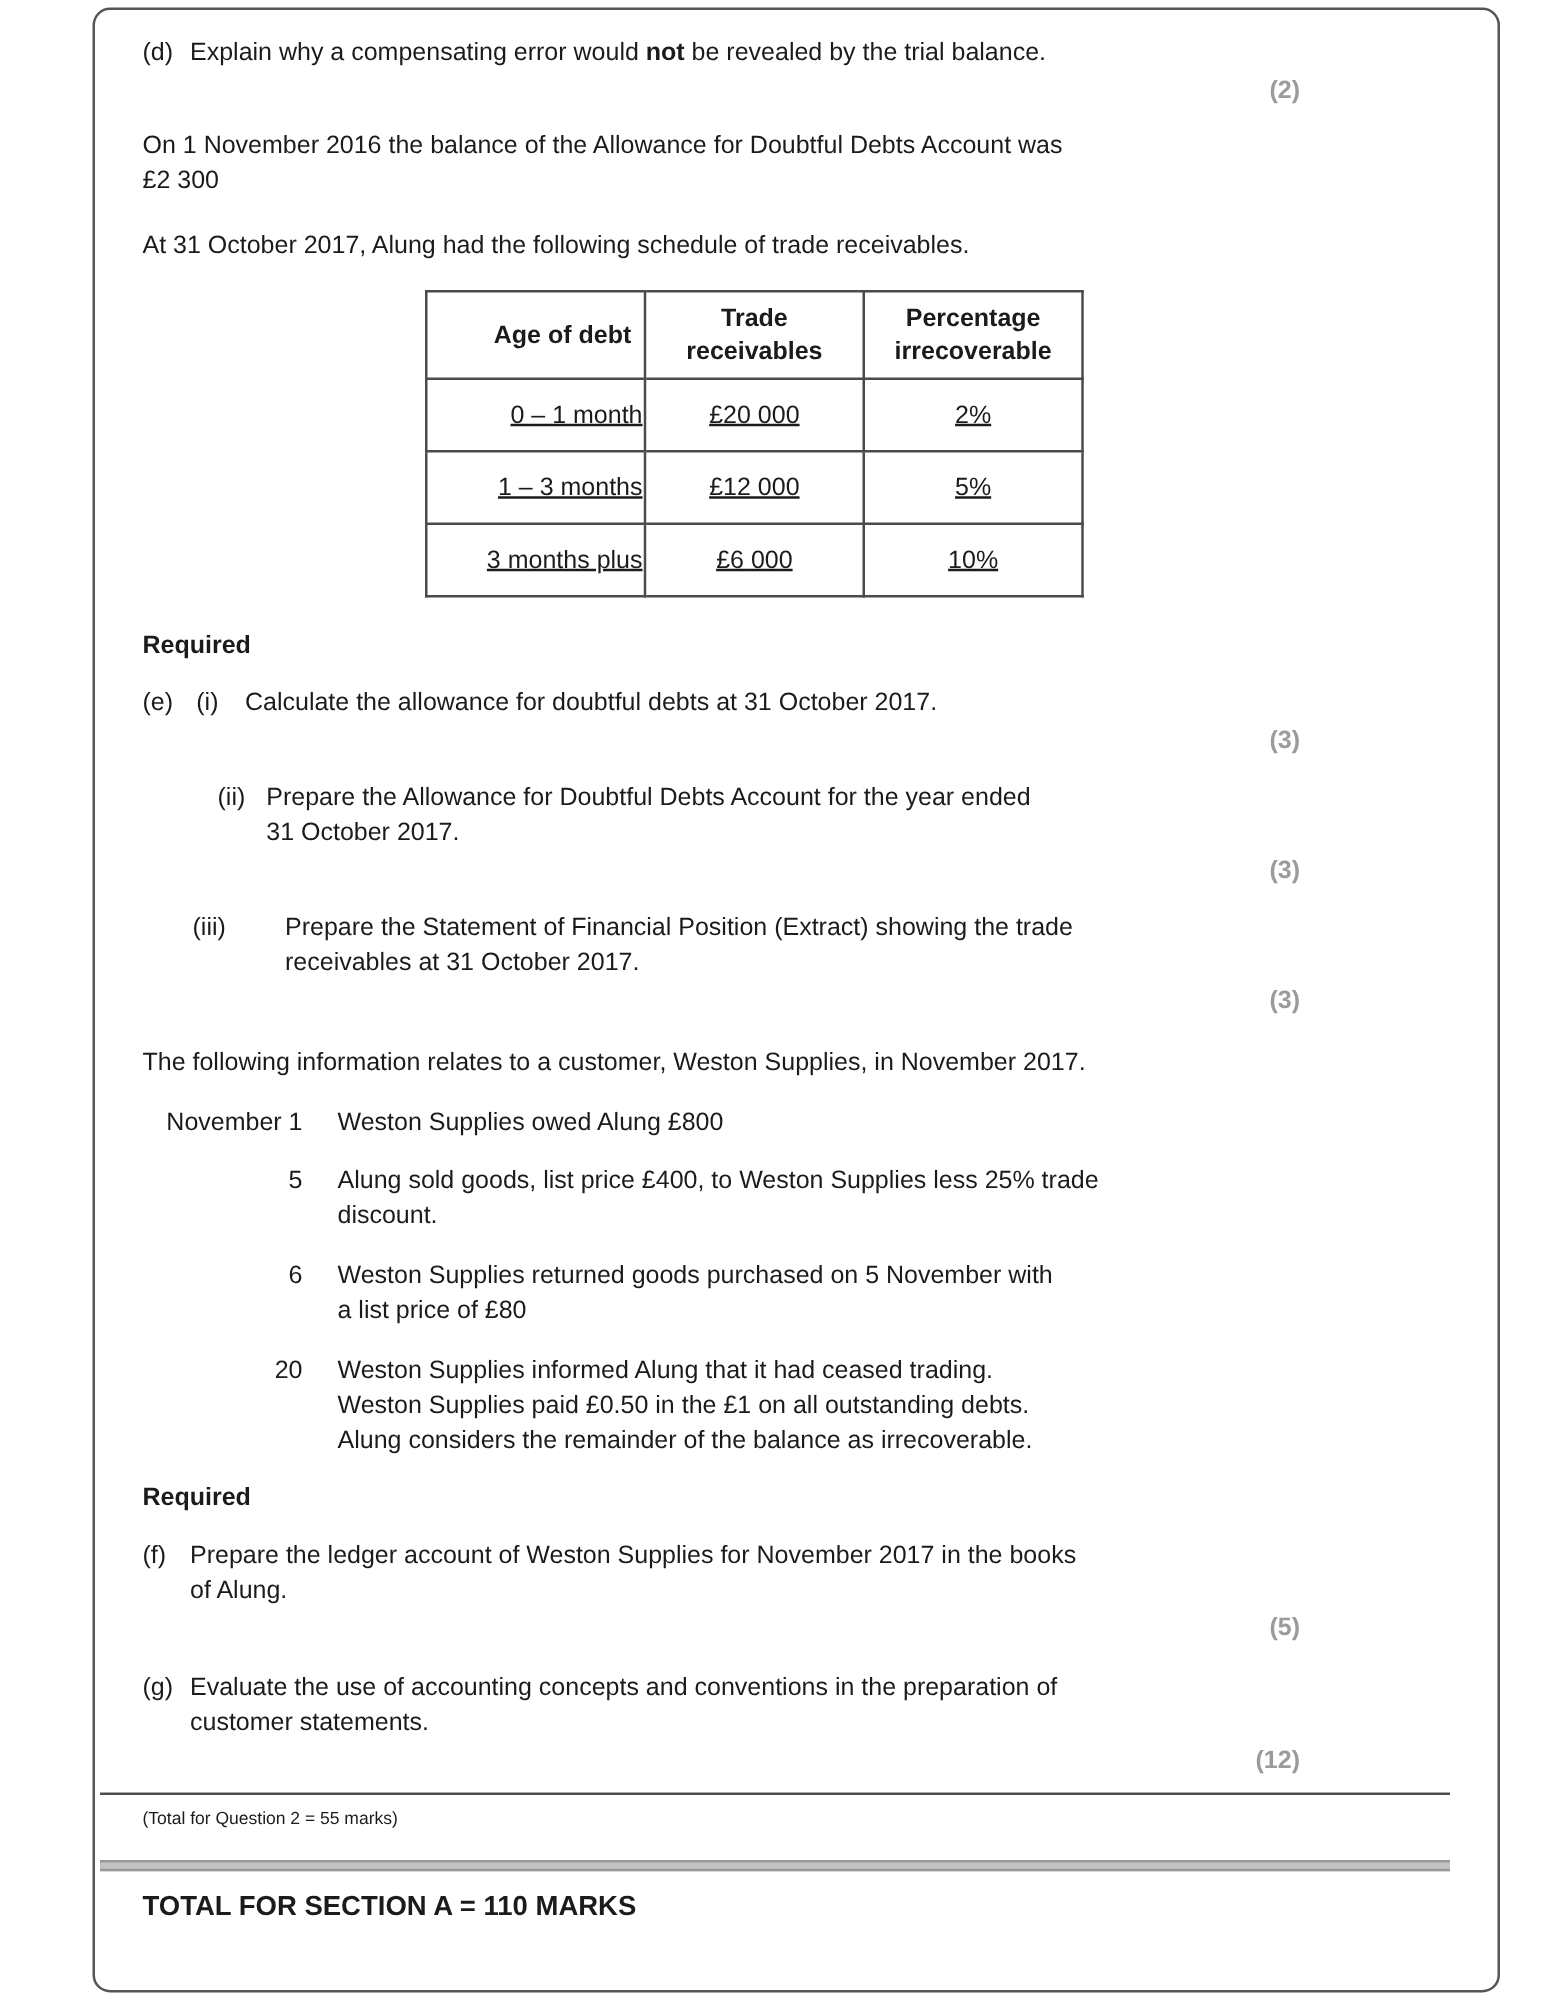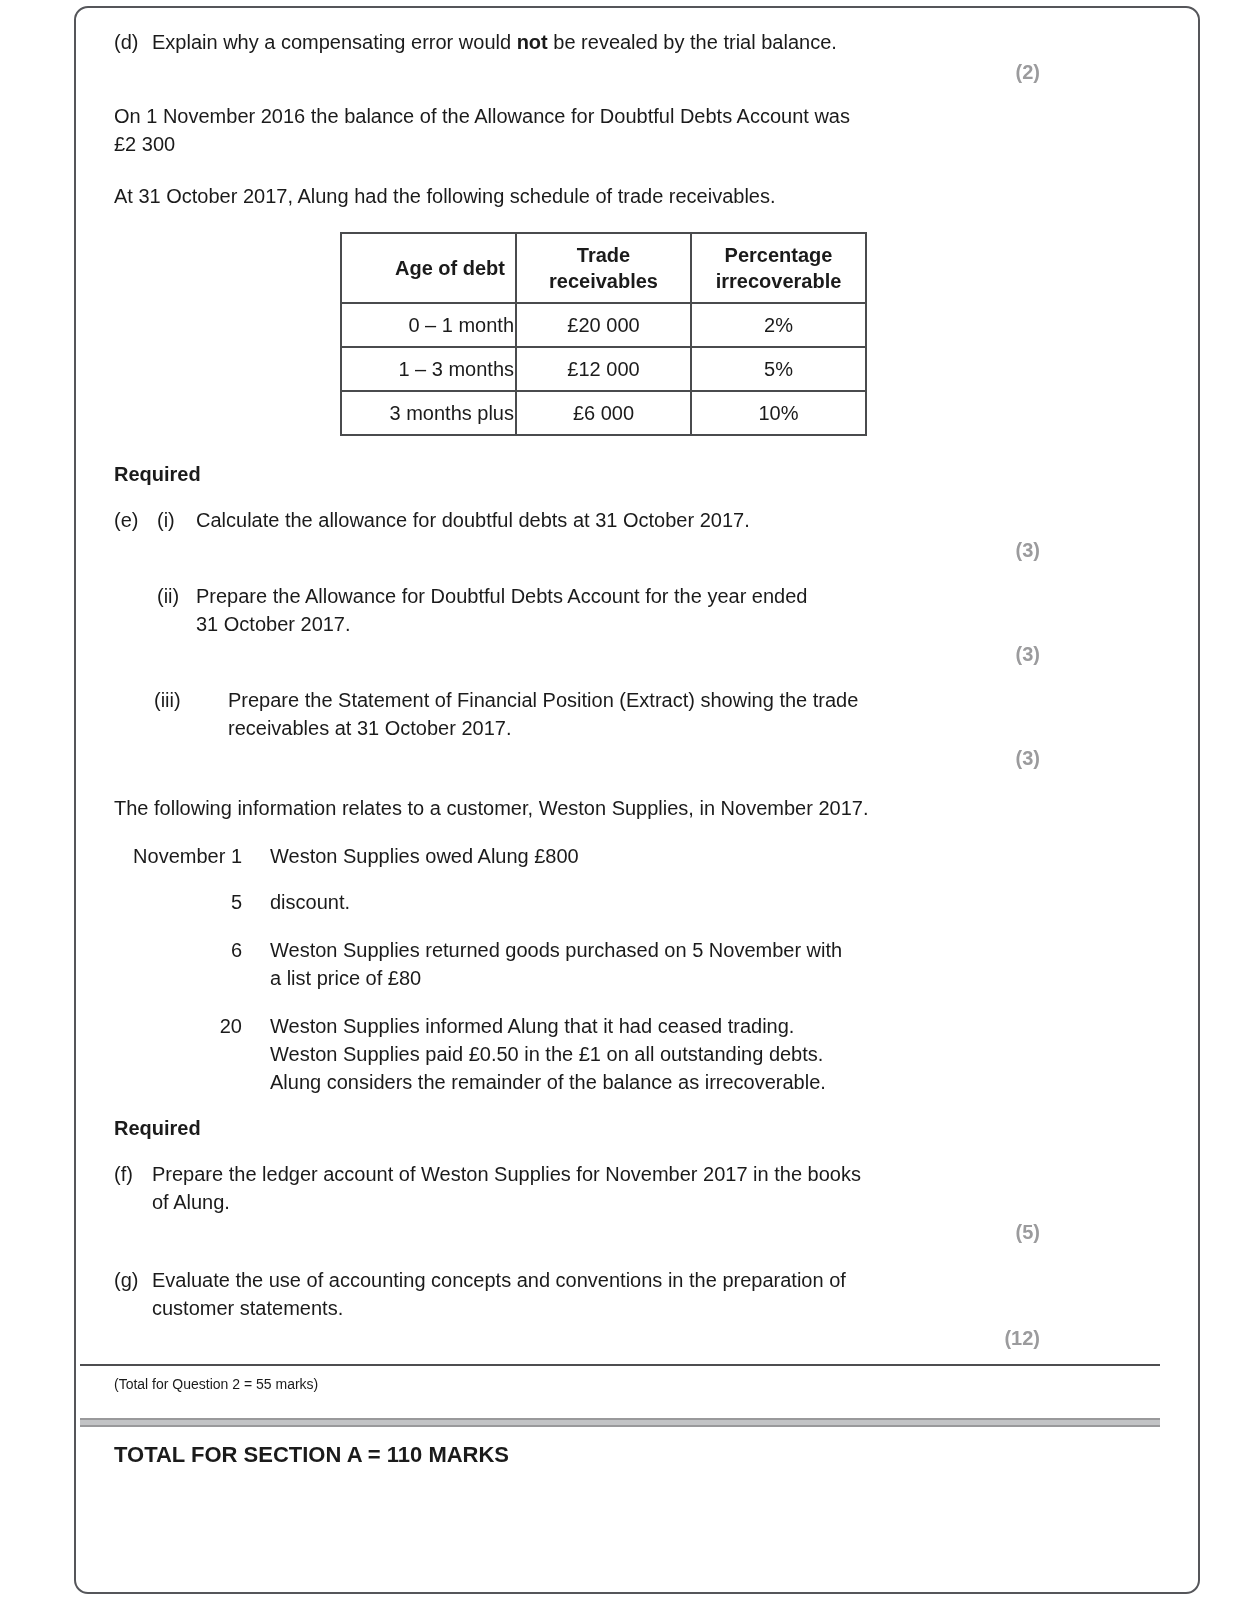--- a/index.html
+++ b/index.html
@@ -56,23 +56,24 @@
     text-align: center;
     vertical-align: middle;
     padding: 0 10px;
     line-height: 26px;
   }
   table.schedule th.first, table.schedule td.first {
     text-align: right;
     padding-left: 12px;
   }
   table.schedule td {
-    height: 44px;
+    height: 58px;
     text-align: center;
     vertical-align: middle;
+    text-decoration: underline;
   }
 
   .required { font-weight: bold; margin-top: 24px; }
 
   .sub-item { display: flex; }
   .sub-label { flex: 0 0 39px; }
 
   .e-row { display: flex; }
   .e-label { flex: 0 0 43px; }
 
@@ -161,21 +162,21 @@
 
     <div class="required">Required</div>
 
     <div class="e-row mt18">
       <span class="e-label">(e)</span>
       <span class="sub-label">(i)</span>
       <span class="q-body">Calculate the allowance for doubtful debts at 31 October 2017.</span>
     </div>
     <div class="marks">(3)</div>
 
-    <div class="sub-item mt18" style="margin-left:43px;">
+    <div class="sub-item mt18" style="margin-left:60px;">
       <span class="sub-label">(ii)</span>
       <span class="q-body">
         <span class="line">Prepare the Allowance for Doubtful Debts Account for the year ended</span>
         <span class="line">31 October 2017.</span>
       </span>
     </div>
     <div class="marks">(3)</div>
 
     <div class="sub-item mt18" style="margin-left:40px;gap:32px;">
       <span class="sub-label" style="flex-basis:42px;">(iii)</span>
@@ -191,20 +192,21 @@
     <div class="event mt20">
       <span class="event-date">November 1</span>
       <span class="event-text">
         <span class="line">Weston Supplies owed Alung £800</span>
       </span>
     </div>
 
     <div class="event mt18">
       <span class="event-date">5</span>
       <span class="event-text">
+        <span class="line">Alung sold goods, list price £400, to Weston Supplies less 25% trade</span>
         <span class="line">discount.</span>
       </span>
     </div>
 
     <div class="event mt20">
       <span class="event-date">6</span>
       <span class="event-text">
         <span class="line">Weston Supplies returned goods purchased on 5 November with</span>
         <span class="line">a list price of £80</span>
       </span>

